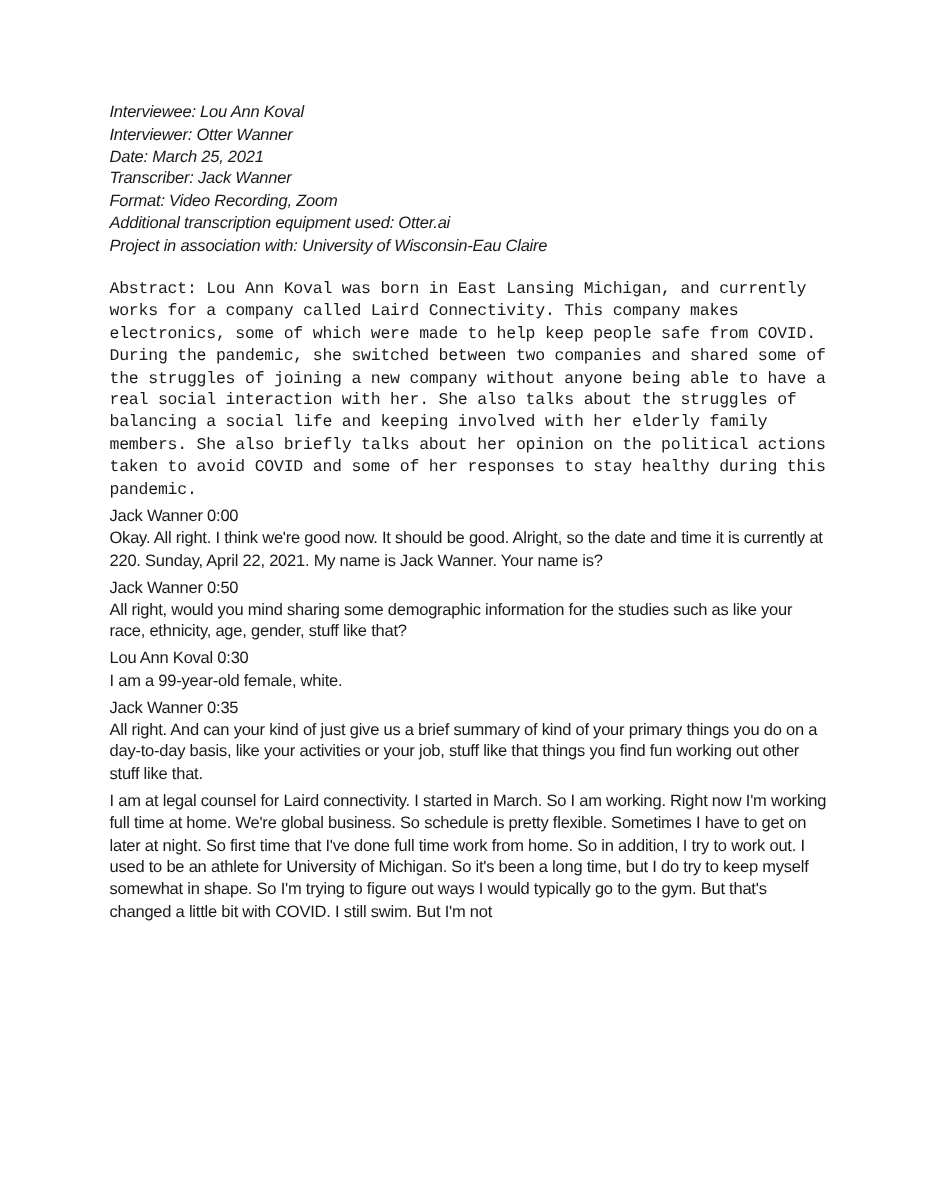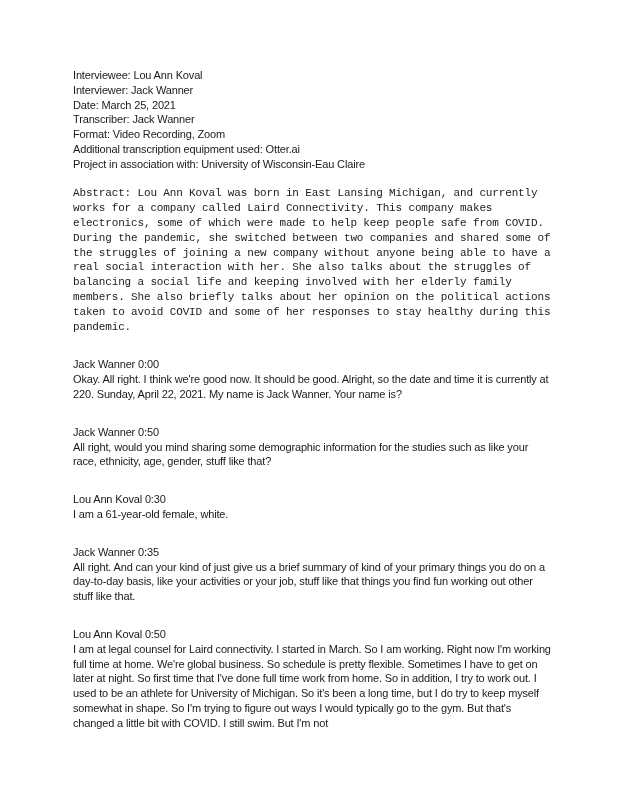--- a/index.html
+++ b/index.html
@@ -19,42 +19,43 @@
     background: #ffffff;
     padding: 68px 67px 0 73px;
     font-family: "Liberation Sans", "DejaVu Sans", sans-serif;
     font-size: 11px;
     letter-spacing: -0.15px;
     line-height: 14.8px;
     color: #1a1a1a;
   }
   .meta-line {
     white-space: nowrap;
+    font-style: italic;
   }
   .para {
     margin: 14.8px 0 0 0;
     max-width: 478px;
     font-family: Liberation Mono, monospace;
   }
   .entry {
-    margin: 23px 0 0 0;
+    margin: 3px 0 0 0;
     max-width: 478px;
   }
   .speaker-line {
     white-space: nowrap;
   }
 </style>
 </head>
 <body>
 
 <div class="page">
   <div class="meta">
   <div class="meta-line">Interviewee: Lou Ann Koval</div>
 
-  <div class="meta-line">Interviewer: Jack Wanner</div>
+  <div class="meta-line">Interviewer: Otter Wanner</div>
 
   <div class="meta-line">Date: March 25, 2021</div>
 
   <div class="meta-line">Transcriber: Jack Wanner</div>
 
   <div class="meta-line">Format: Video Recording, Zoom</div>
 
   <div class="meta-line">Additional transcription equipment used: Otter.ai</div>
 
   <div class="meta-line">Project in association with: University of Wisconsin-Eau Claire</div>
@@ -67,26 +68,25 @@
   </div>
 
 
   <div class="entry">
     <div class="speaker-line"><span>Jack Wanner</span> <span>0:50</span></div>
     <div class="speech">All right, would you mind sharing some demographic information for the studies such as like your race, ethnicity, age, gender, stuff like that?</div>
   </div>
 
   <div class="entry">
     <div class="speaker-line"><span>Lou Ann Koval</span> <span>0:30</span></div>
-    <div class="speech">I am a 61-year-old female, white.</div>
+    <div class="speech">I am a 99-year-old female, white.</div>
   </div>
 
   <div class="entry">
     <div class="speaker-line"><span>Jack Wanner</span> <span>0:35</span></div>
     <div class="speech">All right. And can your kind of just give us a brief summary of kind of your primary things you do on a day-to-day basis, like your activities or your job, stuff like that things you find fun working out other stuff like that.</div>
   </div>
 
   <div class="entry">
-    <div class="speaker-line"><span>Lou Ann Koval</span> <span>0:50</span></div>
     <div class="speech">I am at legal counsel for Laird connectivity. I started in March. So I am working. Right now I'm working full time at home. We're global business. So schedule is pretty flexible. Sometimes I have to get on later at night. So first time that I've done full time work from home. So in addition, I try to work out. I used to be an athlete for University of Michigan. So it's been a long time, but I do try to keep myself somewhat in shape. So I'm trying to figure out ways I would typically go to the gym. But that's changed a little bit with COVID. I still swim. But I'm not</div>
   </div>
 </div>
 </div>
 
 </body></html>

